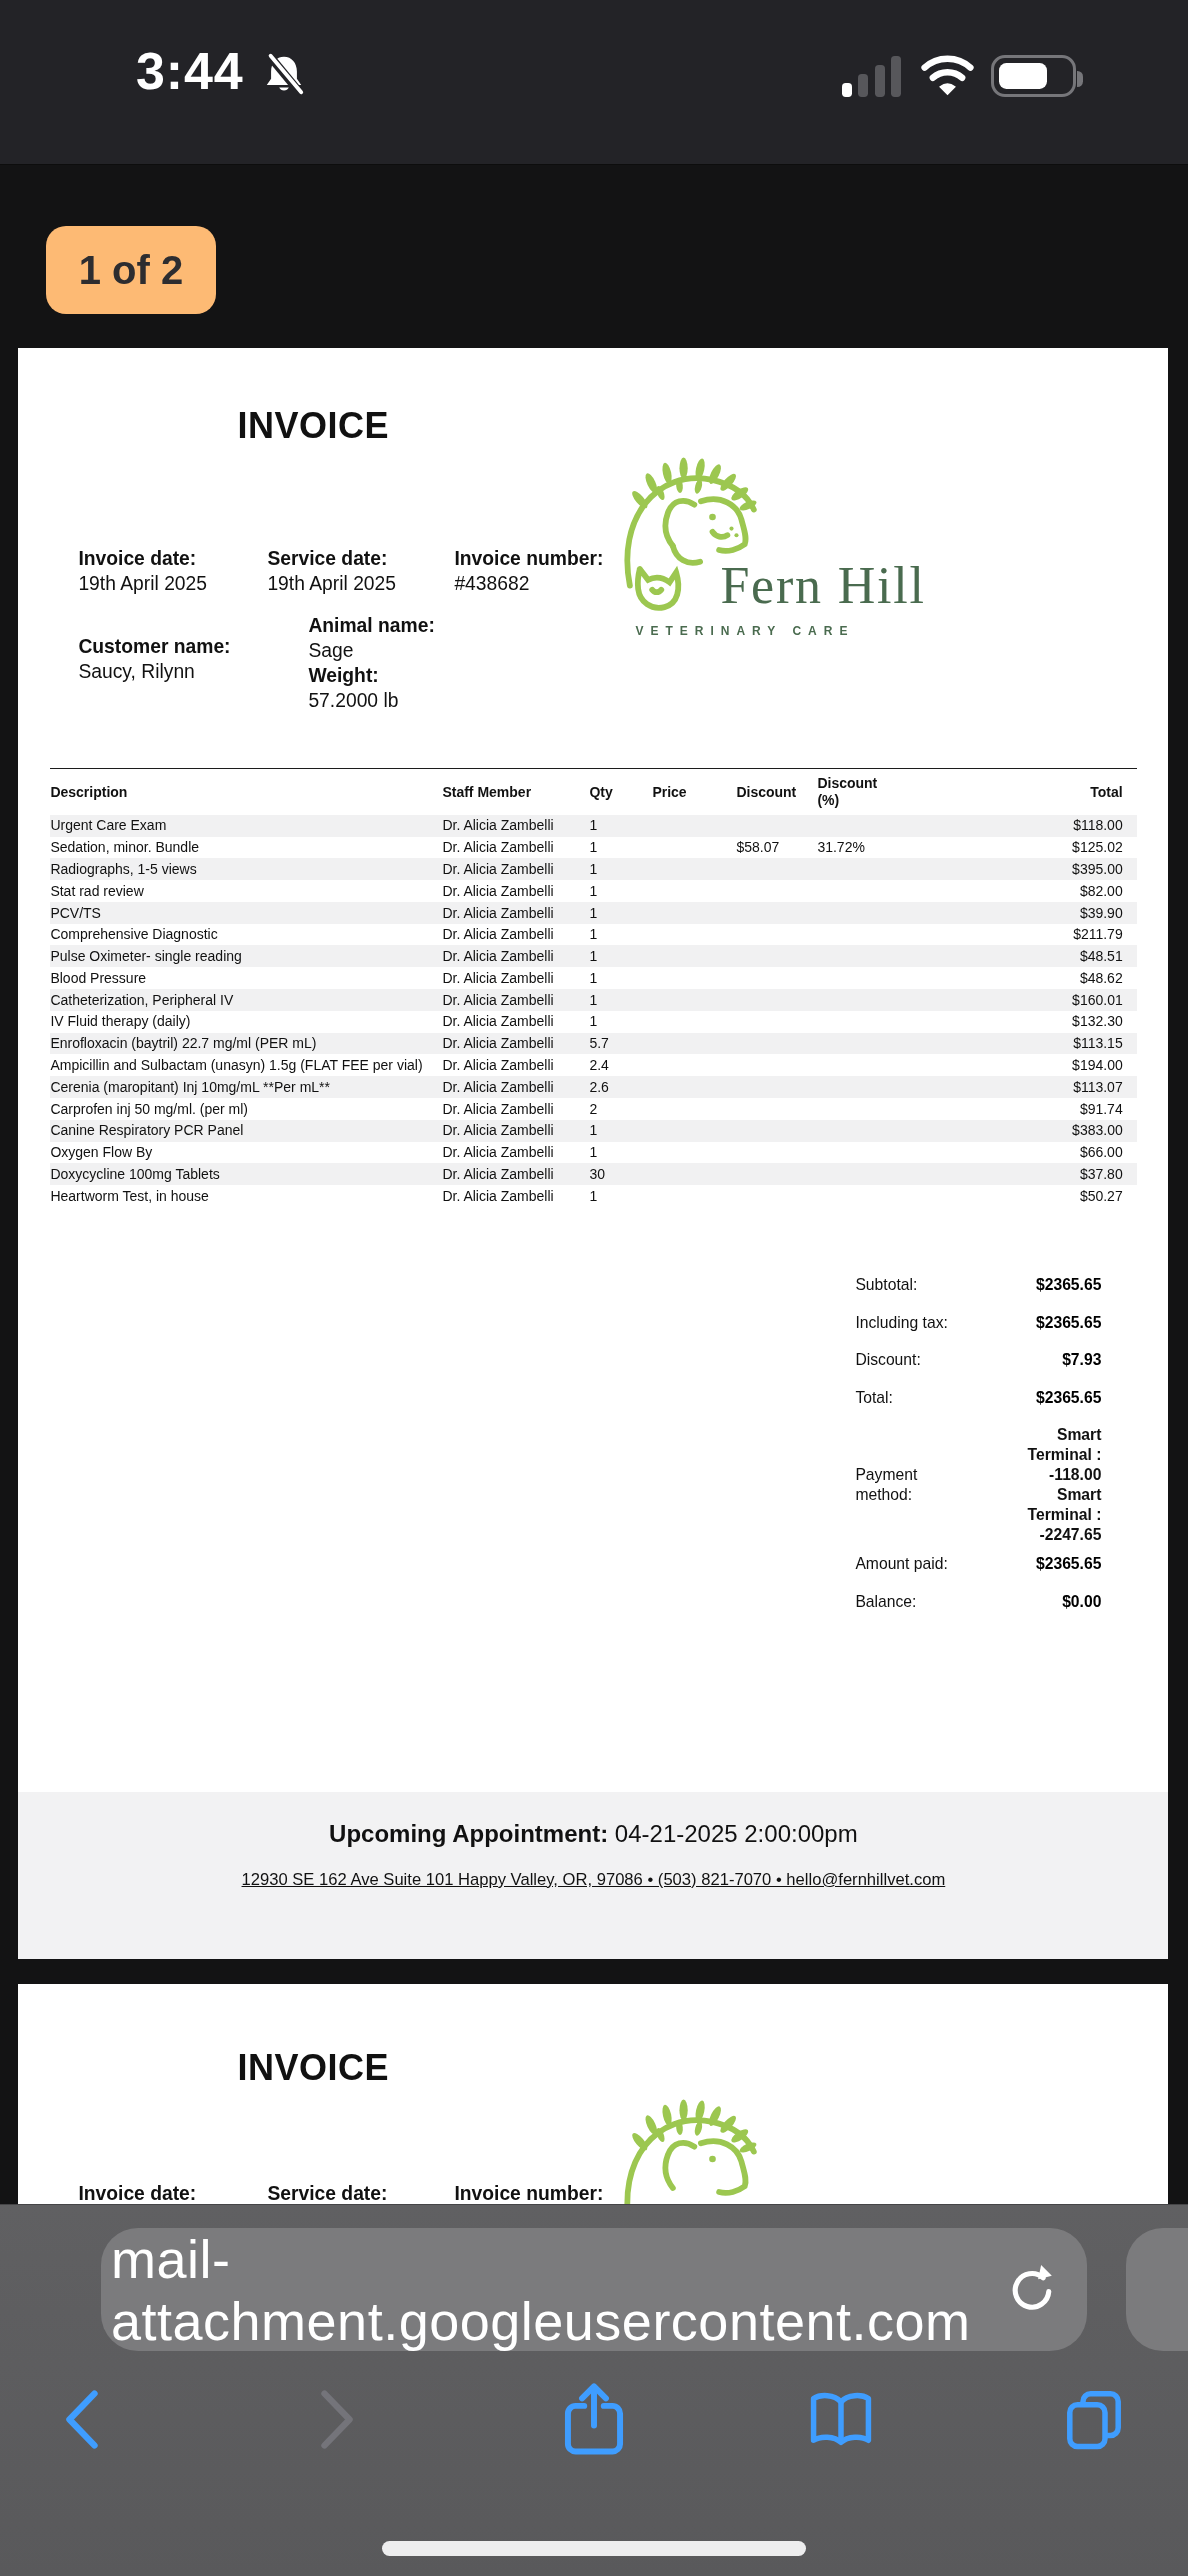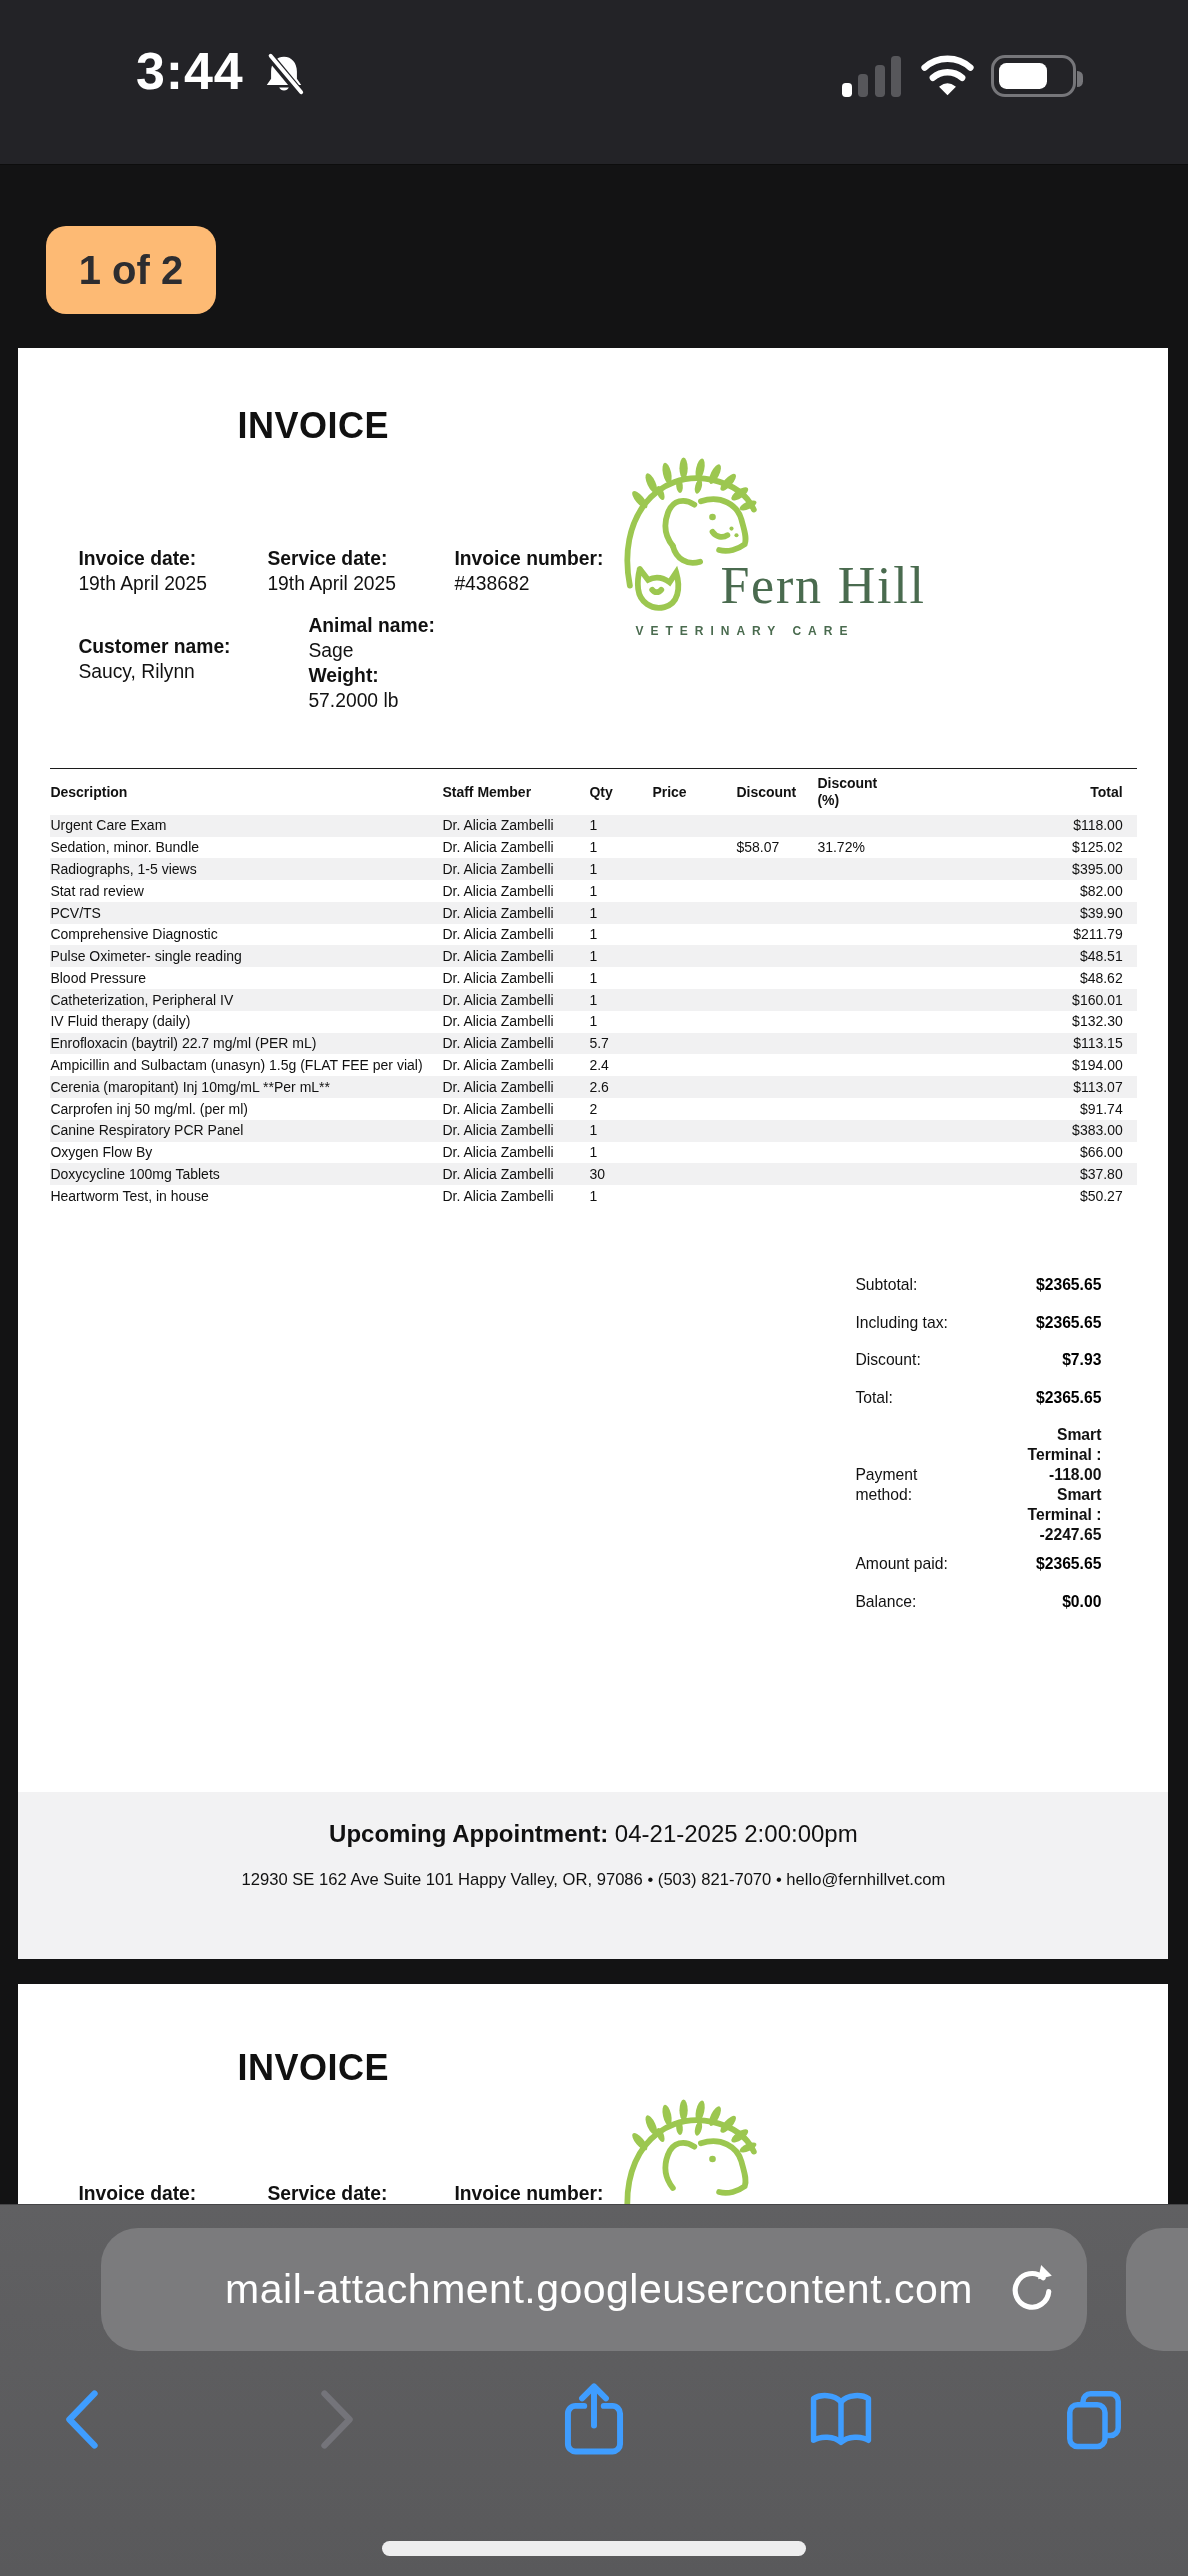--- a/index.html
+++ b/index.html
@@ -46,27 +46,27 @@
   .tot-row .lbl{font-weight:400;color:#111;}
   .tot-row .val{font-weight:700;color:#000;}
   .pay-row{display:flex;justify-content:space-between;margin:3.7px 0 9.2px;}
   .pay-row .lbl{width:109px;align-self:center;}
   .pay-row .val{text-align:right;font-weight:700;}
   
   .p-footer{position:absolute;left:0;top:1444px;width:1150px;height:167px;background:#f2f2f3;text-align:center;}
   .f-appt{margin-top:28px;font-size:24px;}
   .f-appt b{font-weight:700;}
   .f-thanks{margin-top:24px;font-size:18.4px;font-weight:700;}
-  .f-addr{margin-top:22px;font-size:16.6px;}
+  .f-addr{margin-top:22px;font-size:16.6px;text-decoration:underline;}
   
   .bottombar{position:absolute;left:0;top:2204px;width:1188px;height:372px;
     background:linear-gradient(#606062,#59595b);border-top:0.9px solid #454547;}
   .url-pill{position:absolute;left:101px;top:23px;width:986px;height:123px;border-radius:37px;background:#7b7b7d;
     display:flex;align-items:center;justify-content:center;}
-  .url-text{color:#fff;font-size:41px;letter-spacing:0.5px;margin-left:10px;}
+  .url-text{color:#fff;font-size:54px;letter-spacing:0.5px;margin-left:10px;}
   .reload{position:absolute;right:28px;top:33px;}
   .pill-frag{position:absolute;left:1126px;top:23px;width:101px;height:123px;border-radius:37px;background:#7b7b7d;}
   .tb-ico{position:absolute;top:184px;}
   .home-ind{position:absolute;left:382px;top:336px;width:424px;height:14.7px;border-radius:8.3px;background:#ededee;}
 </style>
 </head>
 <body>
 
 <div class="screen">
 

